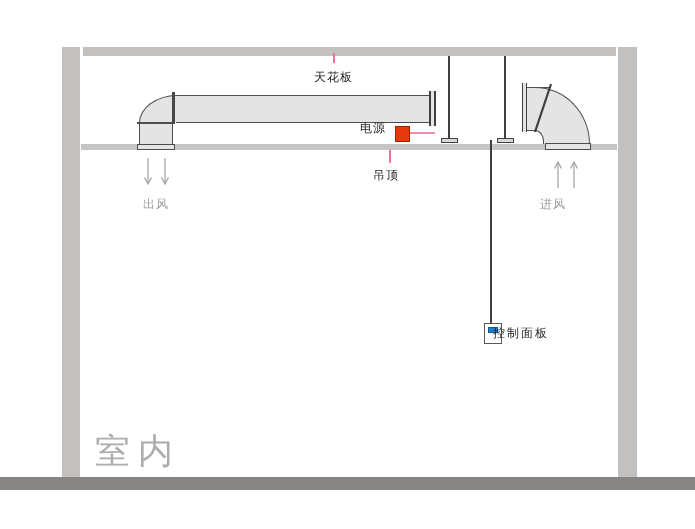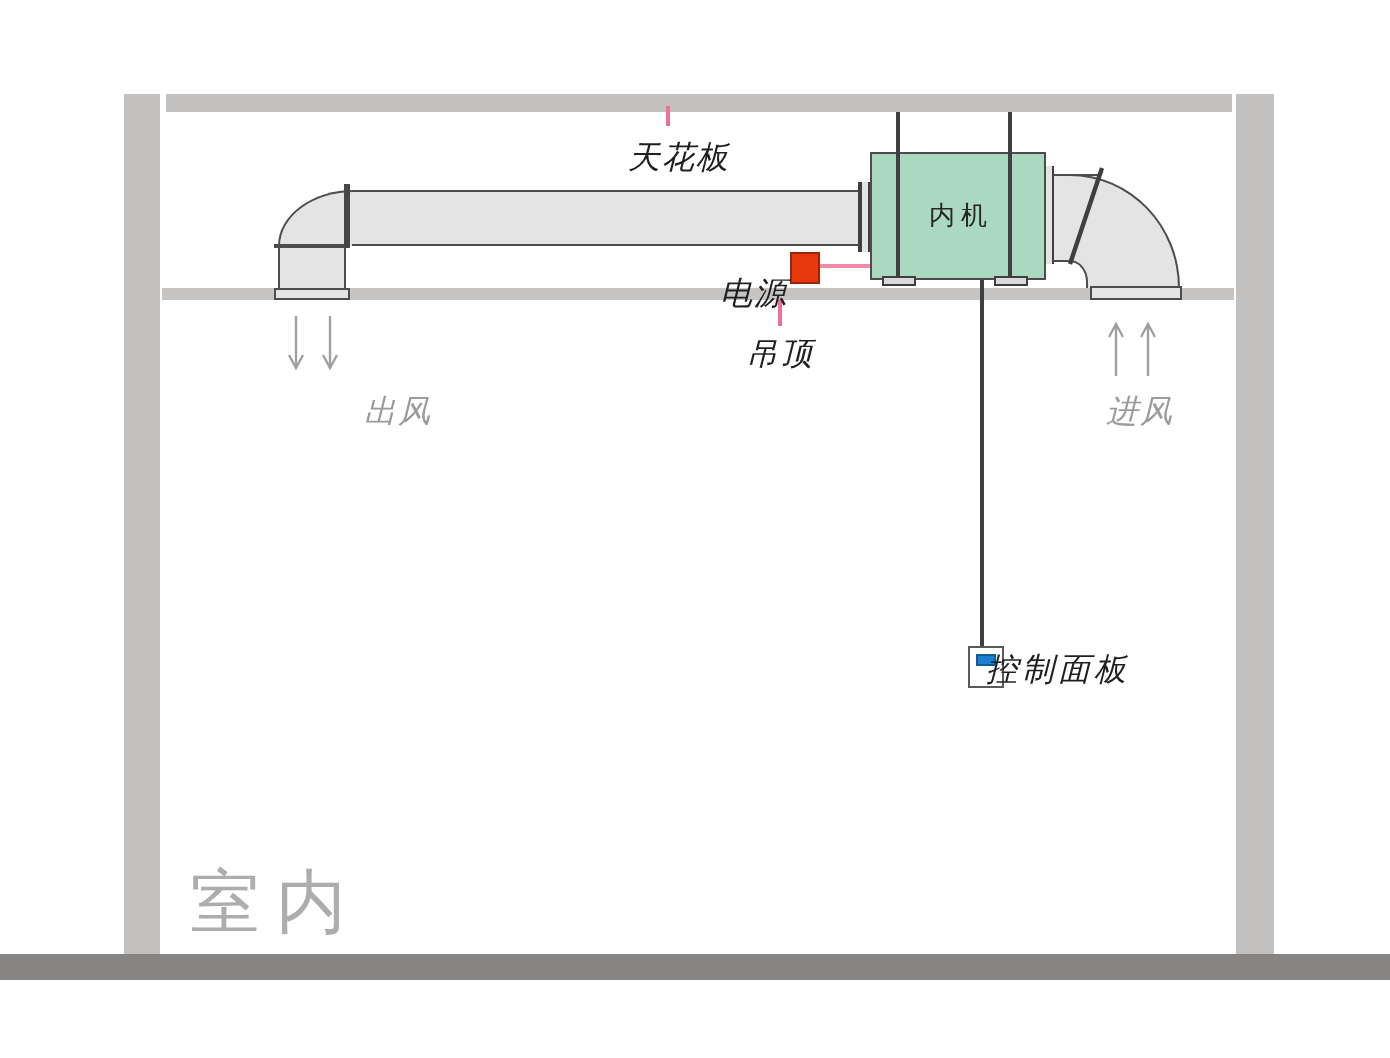--- a/index.html
+++ b/index.html
@@ -62,29 +62,29 @@
     border:1px solid #145a96; position:absolute; }
 
   
   .power-box { left:395px; top:126px; width:15px; height:16px; background:#e8380d;
     border:1px solid #992605; z-index:6; }
   .power-line { left:410px; top:132px; width:25px; height:2px; background:#ef8aa8; z-index:5; }
   .ceiling-tick { left:333px; top:53px; width:2px; height:10px; background:#ee7296; z-index:5; }
   .suspended-tick { left:389px; top:150px; width:2px; height:13px; background:#ee7296; z-index:5; }
 
   
-  .lbl { position:absolute; font-size:16px; color:#1f1f1f; letter-spacing:1px;
-    white-space:nowrap; z-index:7;font-style:italic; }
+  .lbl { position:absolute; font-size:12px; color:#1f1f1f; letter-spacing:1px;
+    white-space:nowrap; z-index:7; }
   .lbl-ceiling { left:314px; top:69px; }
-  .lbl-power { left:360px; top:137px; }
+  .lbl-power { left:360px; top:120px; }
   .lbl-suspended { left:373px; top:167px; }
   .lbl-panel { left:493px; top:325px; letter-spacing:2px; }
   .lbl-muted { color:#9b9b9b; }
-  .lbl-outlet { left:143px; top:196px;margin-left:39px; }
-  .lbl-inlet { left:553px; top:196px; }
+  .lbl-outlet { left:143px; top:196px; }
+  .lbl-inlet { left:540px; top:196px; }
   .room-label { position:absolute; left:95px; top:428px; font-size:35px;
     letter-spacing:8px; color:#adadad; z-index:7;text-align:right; }
 
   .overlay-svg { position:absolute; left:0; top:0; width:695px; height:529px;
     z-index:8; pointer-events:none; }
 </style>
 </head>
 <body>
 
 <div class="stage">
@@ -103,23 +103,20 @@
   <div class="abs duct duct-horizontal"></div>
   <div class="abs duct-flange-left"></div>
   <div class="abs unit-flange-left"></div>
 
   <div class="abs unit-flange-right"></div>
   <div class="abs duct duct-right-seg"></div>
   <div class="abs duct elbow-right"></div>
   <div class="abs elbow-inner-patch"></div>
   <div class="abs duct intake-plate"></div>
 
-  <div class="abs indoor-unit">
-    <span class="indoor-unit-label">内机</span>
-  </div>
   <div class="abs hanger-rod rod-1"></div>
   <div class="abs hanger-rod rod-2"></div>
   <div class="abs foot foot-1"></div>
   <div class="abs foot foot-2"></div>
 
   <div class="abs control-wire"></div>
   <div class="abs control-panel">
     <div class="panel-screen"></div>
   </div>
 

